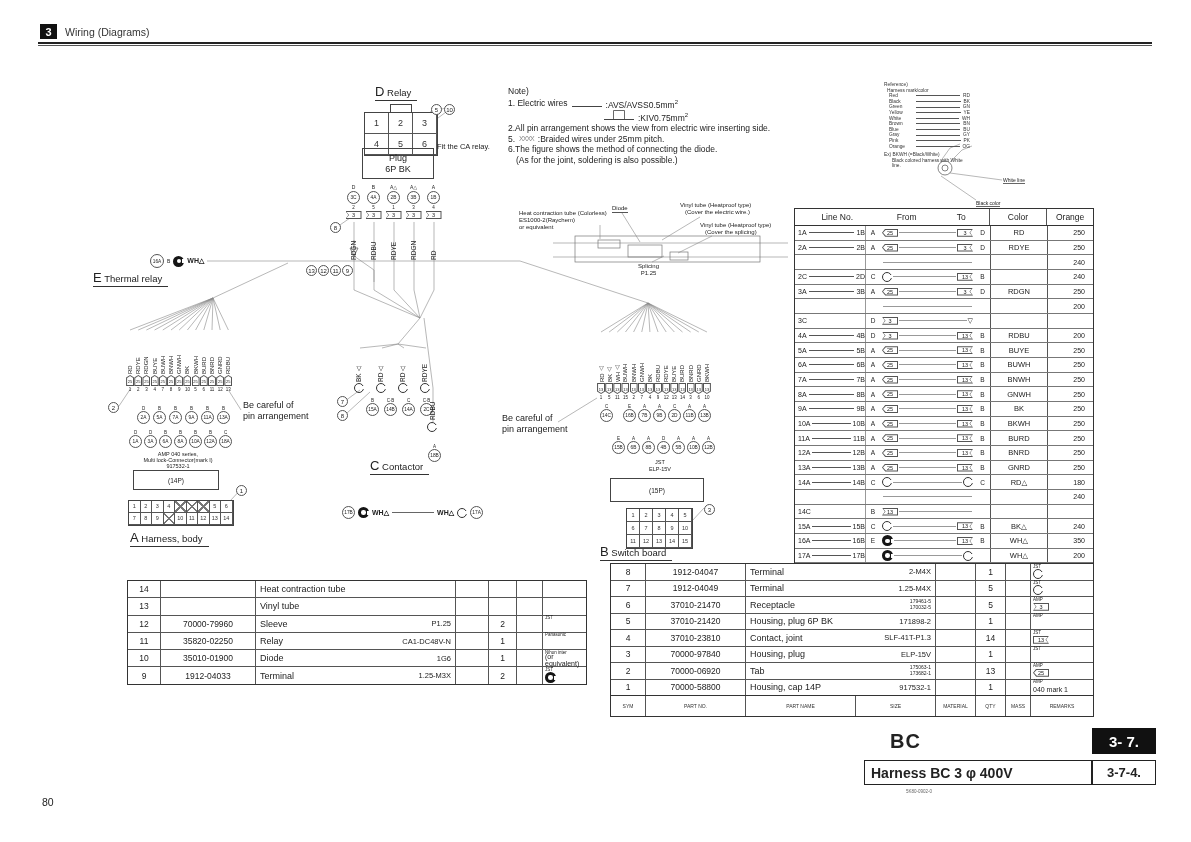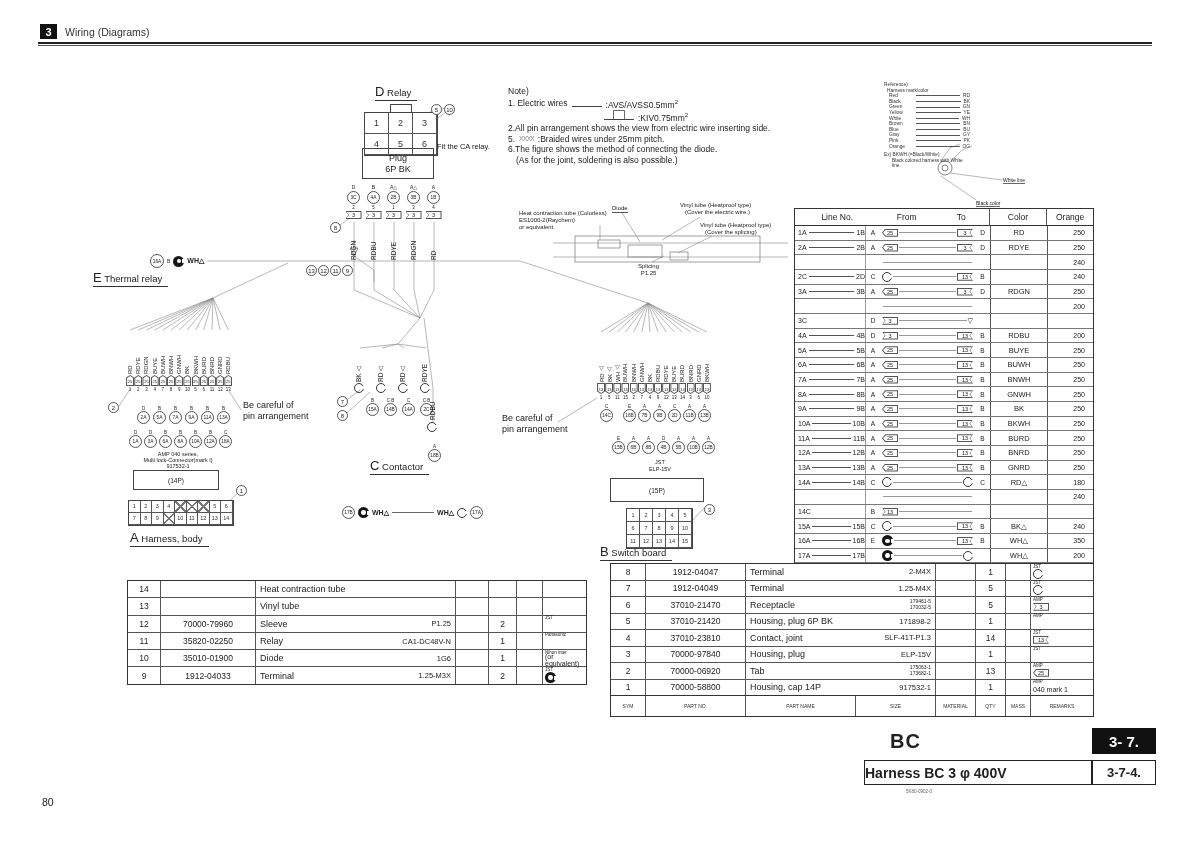--- a/index.html
+++ b/index.html
@@ -162,21 +162,21 @@
 .pf0{width:35px;}.pf1{width:100px;}.pf2{width:110px;}.pf3{width:80px;}.pf4{width:40px;}.pf5{width:30px;}.pf6{width:25px;}.pf7{width:62px;}
 
 .dd{position:absolute;z-index:2;font-size:6px;line-height:7px;}
 #dd-left{left:519px;top:210px;}
 #dd-diode{left:612px;top:205px;border-bottom:0.6px solid #555;}
 #dd-v1{left:680px;top:202px;} #dd-v2{left:700px;top:222px;}
 #dd-sp{left:638px;top:263px;text-align:center;}
 
 #bc{left:890px;top:730px;font-size:20px;font-weight:bold;letter-spacing:1px;}
 #sec-box{left:1092px;top:728px;width:64px;height:26px;background:#111;color:#fff;display:flex;align-items:center;justify-content:center;font-size:15px;font-weight:bold;}
-#harn-box{left:864px;top:760px;width:228px;height:25px;border:1.6px solid #222;box-sizing:border-box;display:flex;align-items:center;font-size:14px;font-weight:bold;}
+#harn-box{left:864px;top:760px;width:228px;height:25px;border:1.6px solid #222;box-sizing:border-box;display:flex;align-items:center;padding-left:6px;font-size:14px;font-weight:bold;}
 #sub-box{left:1092px;top:760px;width:64px;height:25px;border:1.6px solid #222;box-sizing:border-box;display:flex;align-items:center;justify-content:center;font-size:13px;font-weight:bold;}
 #docno{left:906px;top:789px;font-size:4.5px;color:#666;}
 #pageno{left:42px;top:796px;font-size:10.5px;}
 </style>
 </head>
 <body>
 
 <div id="canvas">
   <svg id="bg" width="1191" height="842">
       <line x1="130" y1="330" x2="213" y2="298" stroke="#888" stroke-width="0.6"></line>

